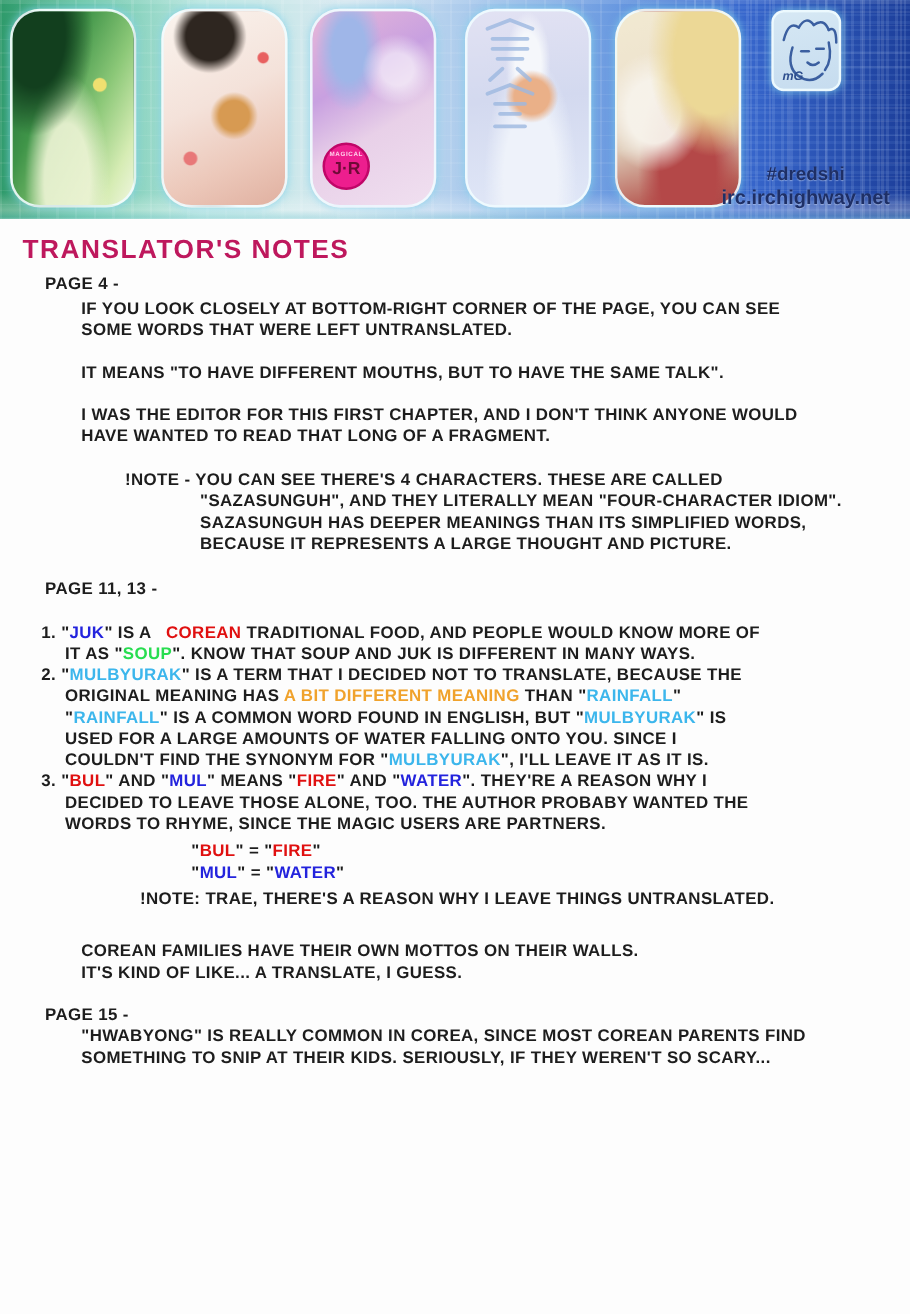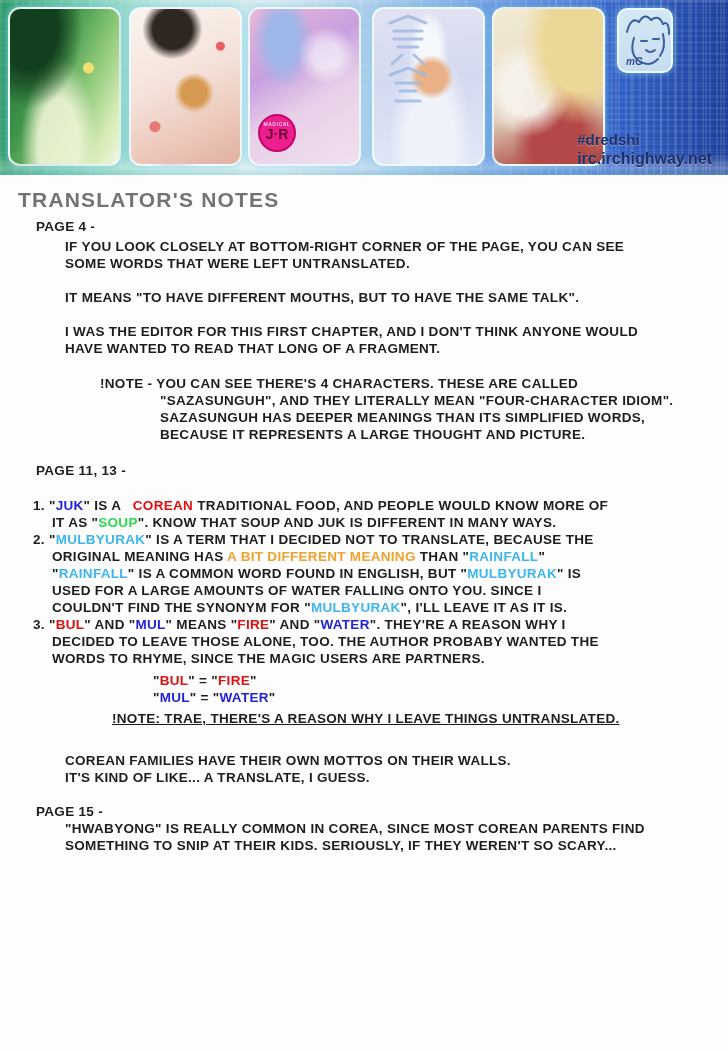--- a/index.html
+++ b/index.html
@@ -11,21 +11,21 @@
   .banner{position:relative;height:175px;overflow:hidden;
     background:
       linear-gradient(180deg, rgba(255,255,255,0.10) 0 3px, transparent 3px 88%, rgba(255,255,255,0.30) 96%, rgba(120,200,210,0.35) 100%),
       repeating-linear-gradient(90deg, rgba(255,255,255,0.10) 0 2px, transparent 2px 15px),
       repeating-linear-gradient(0deg, rgba(255,255,255,0.07) 0 1px, transparent 1px 11px),
       linear-gradient(90deg,#2e9a6a 0%,#64c4a4 9%,#b9e6e0 22%,#d9e9f1 38%,#a9c9ec 52%,#6898e0 68%,#3766cc 82%,#1c3e9a 100%);}
   .banner .matrix{position:absolute;right:0;top:0;width:180px;height:175px;opacity:.5;
     background:
       repeating-linear-gradient(90deg, rgba(200,225,255,0.25) 0 2px, transparent 2px 7px),
       repeating-linear-gradient(0deg, rgba(160,200,255,0.18) 0 2px, transparent 2px 6px);}
-  .thumb{position:absolute;top:7px;width:113px;height:159px;border-radius:12px;
+  .thumb{position:absolute;top:7px;width:101px;height:159px;border-radius:24px;
          border:2px solid rgba(240,252,255,0.9);box-shadow:0 0 7px rgba(130,210,235,0.8);
          box-sizing:border-box;overflow:hidden;}
   .t1{left:8px;background:
       radial-gradient(circle at 72% 38%, #f0e070 0 5px, rgba(240,224,112,0) 6px),
       radial-gradient(ellipse at 18% 12%, #123f1e 0 22%, transparent 42%),
       radial-gradient(ellipse at 45% 88%, rgba(238,244,214,.9) 0 24%, transparent 45%),
       linear-gradient(115deg,#1c6134 0%,#3f9448 35%,#8cc878 62%,#d6ecb4 85%,#f0f6e0 100%);}
   .t2{left:129px;background:
       radial-gradient(circle at 38% 13%, #2e2620 0 13%, transparent 20%),
       radial-gradient(circle at 58% 54%, #d79a52 0 12%, transparent 19%),
@@ -49,43 +49,43 @@
   .t6{left:617px;top:8px;width:56px;height:65px;border-radius:10px;
       background:linear-gradient(170deg,#d6e8f4 0%,#c6dcef 100%);}
   .glyphs{position:absolute;left:4px;top:4px;}
   .sketch{position:absolute;left:0;top:0;}
   .sig{position:absolute;left:7px;bottom:4px;font-size:10px;font-style:italic;
        font-weight:bold;color:#2f4f8e;}
   .jr-logo{position:absolute;left:8px;bottom:12px;width:38px;height:38px;border-radius:50%;
       background:#ed1e8e;border:2px solid #c00668;box-sizing:border-box;text-align:center;}
   .jr-top{display:block;font-size:5px;color:#ffd0ea;font-weight:bold;margin-top:5px;letter-spacing:.5px;}
   .jr-main{display:block;font-size:14px;line-height:14px;color:#6e0a36;font-weight:bold;}
-  .irc{position:absolute;right:16px;bottom:7px;text-align:left;font-weight:bold;
+  .irc{position:absolute;right:16px;bottom:7px;text-align:center;font-weight:bold;
        color:#1e2f66;text-shadow:0 1px 1px rgba(255,255,255,0.35);}
   .irc .ch{font-size:15px;line-height:18px;}
   .irc .sv{font-size:16px;line-height:19px;}
 
   
   .content{color:#1d1d1d;font-weight:bold;font-size:13.5px;line-height:17px;
            letter-spacing:.3px;}
-  .h1{margin:13px 0 6px 18px;font-size:21px;line-height:24px;letter-spacing:1.2px;color:#737373;}
+  .h1{margin:13px 0 6px 18px;font-size:21px;line-height:24px;letter-spacing:1.2px;color:#be185d;}
   .phead{margin-left:36px;height:17px;}
   .ln{height:17px;white-space:nowrap;}
   .body{margin-left:65px;}
   .m3{margin-top:3px;}
   .gap{height:17px;}
   .gap18{height:18px;}
   .gap19{height:19px;}
   .gap25{height:25px;}
   .note-first{margin-left:100px;}
   .note-cont{margin-left:160px;}
   .li-first{margin-left:33px;}
   .li-cont{margin-left:52px;}
   .eq{margin-left:153px;}
-  .note3{margin-left:112px;text-decoration:underline;}
+  .note3{margin-left:112px;}
   .mt5{margin-top:5px;}
   .mt4{margin-top:4px;}
 </style>
 </head>
 <body>
 
 <div class="page">
 
   <div class="banner">
     <div class="matrix"></div>

